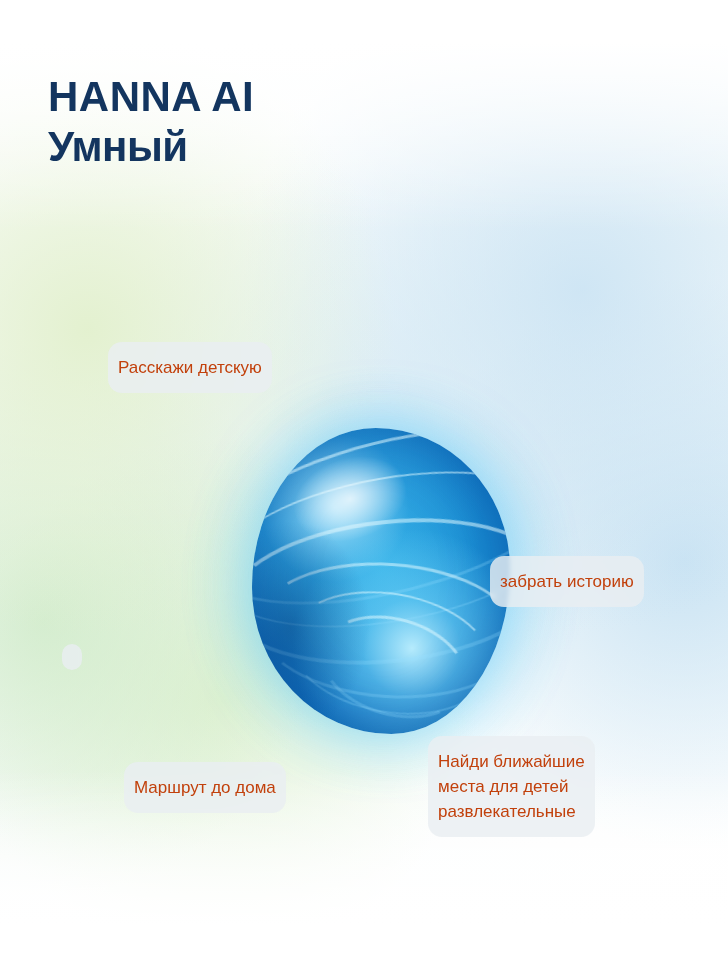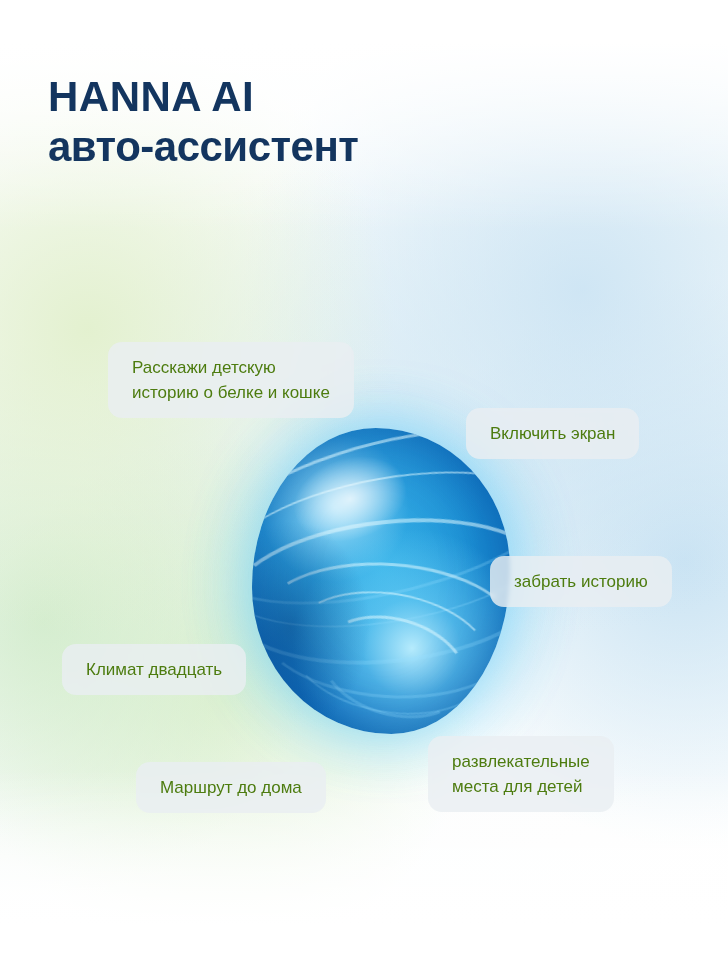--- a/index.html
+++ b/index.html
@@ -122,84 +122,80 @@
     width: 52%;
     height: 70%;
     background: radial-gradient(ellipse at 40% 50%, rgba(12,60,120,0.45) 0%, rgba(12,60,120,0) 70%);
   }
 
   
   .bubble {
     position: absolute;
     background: rgba(233,238,242,0.82);
     border-radius: 14px;
-    padding: 13px 24px;
-    color: #4d7c0f;
+    padding: 13px 10px;
+    color: #c2410c;
     font-size: 17px;
     line-height: 25px;
     backdrop-filter: blur(2px);
   }
   .bubble span { display: block; white-space: nowrap; }
 
   .b-story   { left: 108px; top: 342px; }
   .b-screen  { left: 466px; top: 408px; }
   .b-music   { left: 38px;  top: 496px; }
   .b-remind  { left: 490px; top: 556px; }
   .b-climate { left: 62px;  top: 644px; }
-  .b-route   { left: 136px; top: 762px; }
+  .b-route   { left: 124px; top: 762px; }
   .b-places  { left: 428px; top: 736px; }
 </style>
 </head>
 <body>
 
 <div class="poster">
 
   <div class="bg-base"></div>
   <div class="bg-top-fade"></div>
   <div class="bg-white-fade"></div>
 
   <div class="headline">
     <div class="line line1">HANNA AI</div>
-    <div class="line line3">авто-ассистент</div>
+    <div class="line line2">Умный</div>
   </div>
 
   <div class="orb-wrap">
     <div class="orb-glow"></div>
     <div class="orb">
       <div class="swirl s1"></div>
       <div class="swirl s2"></div>
       <div class="swirl s3"></div>
       <div class="swirl s4"></div>
       <div class="swirl s5"></div>
       <div class="swirl s6"></div>
       <div class="highlight"></div>
       <div class="shade"></div>
     </div>
   </div>
 
   <div class="bubble b-story">
     <span>Расскажи детскую</span>
-    <span>историю о белке и кошке</span>
-  </div>
-
-  <div class="bubble b-screen">
-    <span>Включить экран</span>
-  </div>
+  </div>
+
 
 
   <div class="bubble b-remind">
     <span>забрать историю</span>
   </div>
 
   <div class="bubble b-climate">
-    <span>Климат двадцать</span>
   </div>
 
   <div class="bubble b-route">
     <span>Маршрут до дома</span>
   </div>
 
   <div class="bubble b-places">
+    <span>Найди ближайшие</span>
+    <span>места для детей</span>
     <span>развлекательные</span>
-    <span>места для детей</span>
   </div>
 
 </div>
 
 </body></html>

